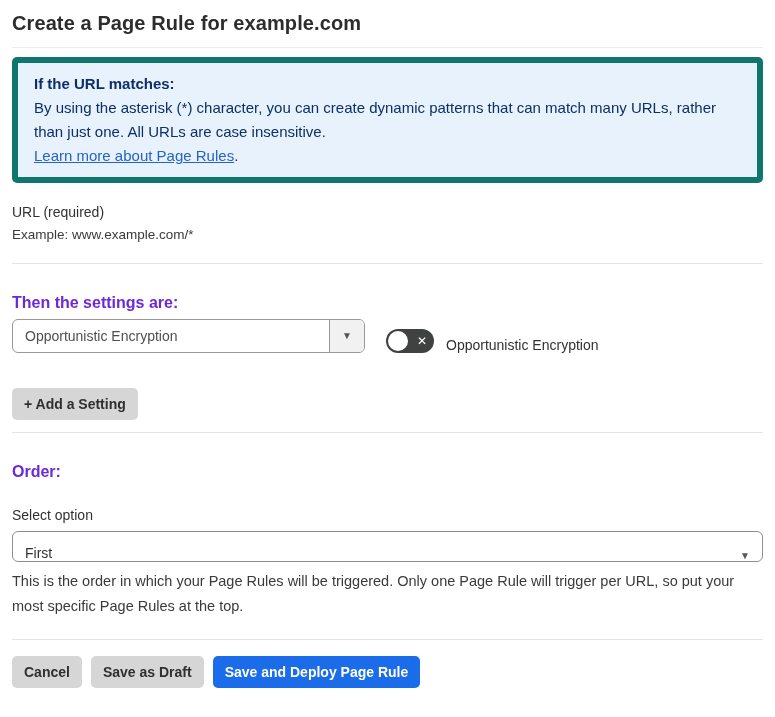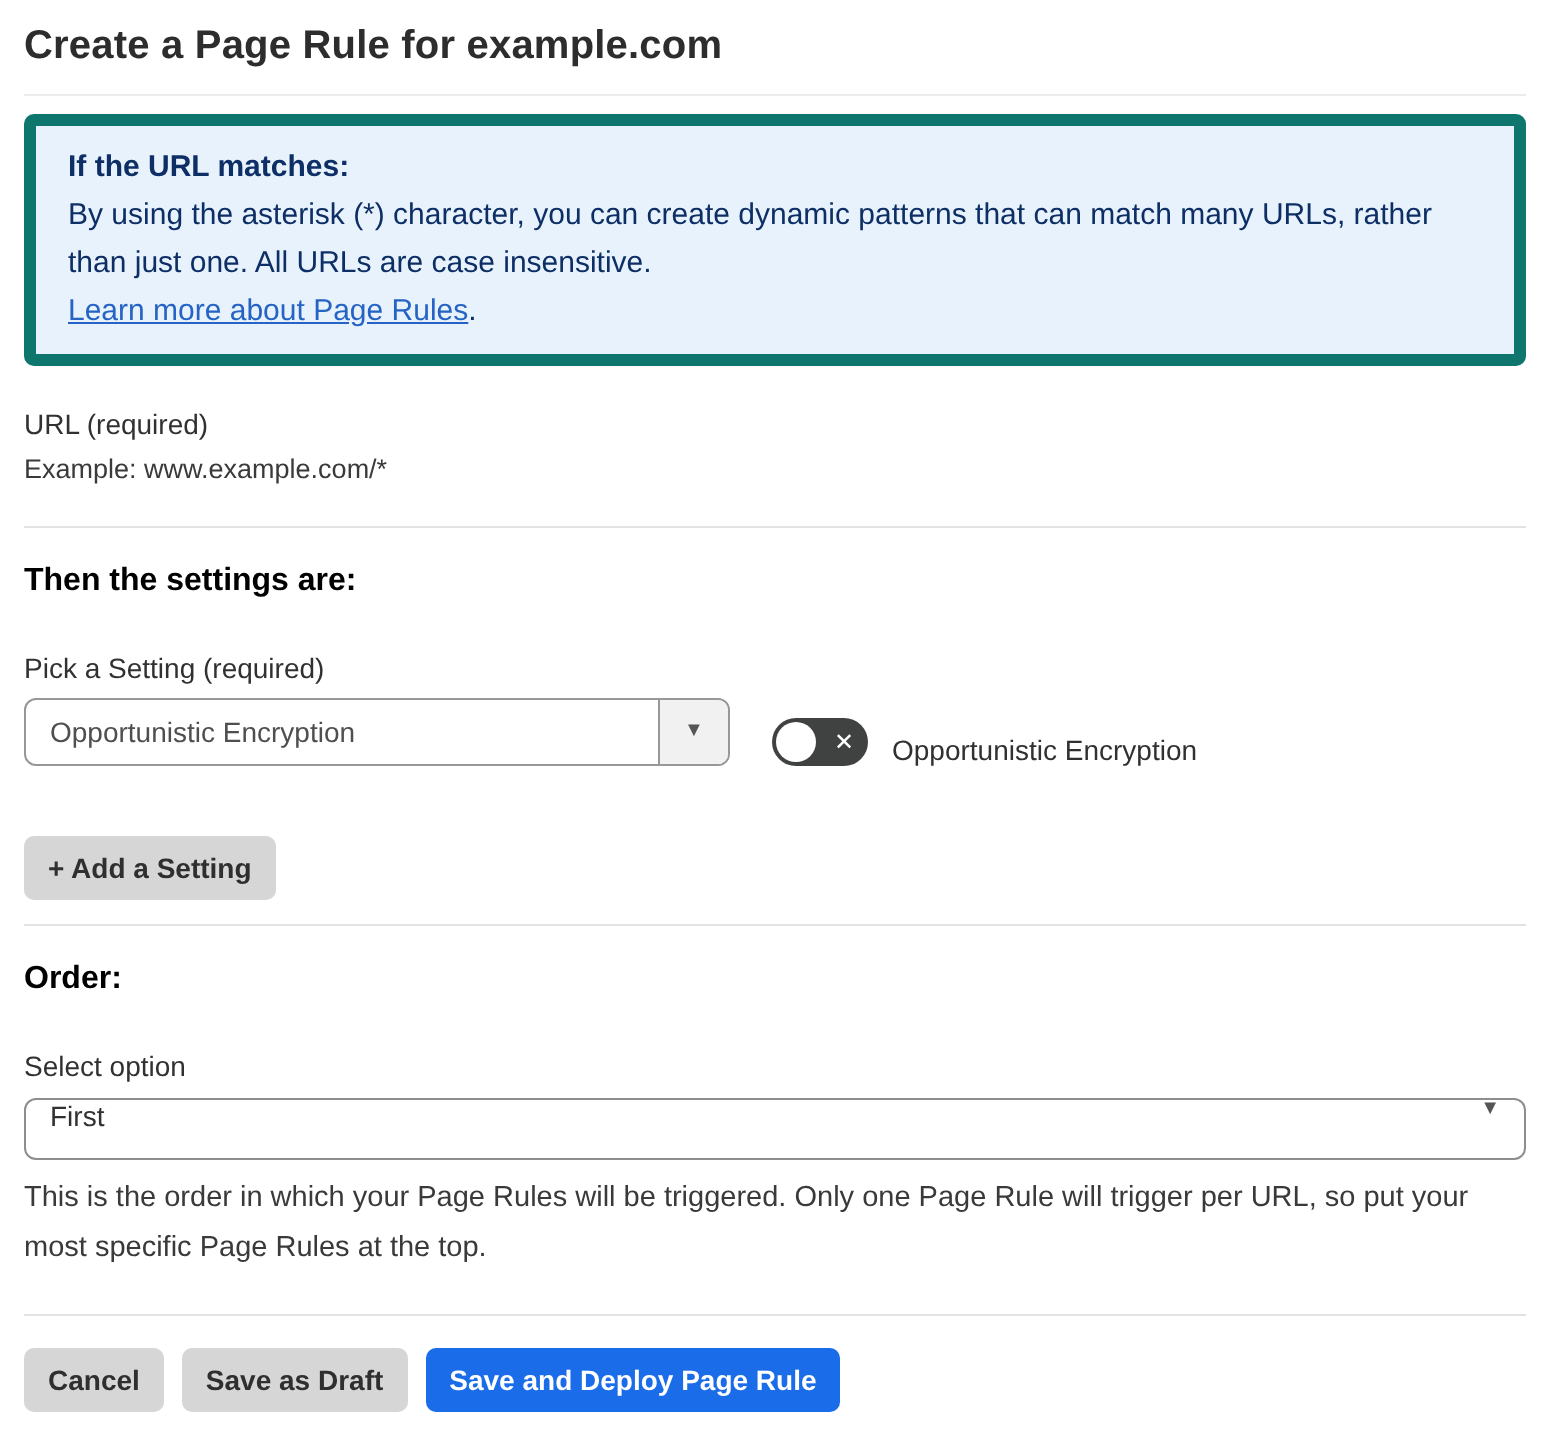--- a/index.html
+++ b/index.html
@@ -55,24 +55,24 @@
     font-size: 14px;
     color: #313131;
     background: #fff;
     outline: none;
   }
   .field-helper { margin-top: 7px; font-size: 13.5px; color: #3a3a3a; }
 
   .divider { border: none; border-top: 1px solid #e3e3e3; margin-top: 21px; }
 
   .section-heading {
-    margin-top: 18px;
+    margin-top: 30px;
     font-size: 16px;
     font-weight: bold;
-    color: #000000;
+    color: #6d28d9;
   }
   .field-label.tight { margin-top: 26px; }
 
   
   .setting-row { margin-top: 7px; display: flex; align-items: flex-end; }
   .picker {
     width: 353px; height: 34px;
     border: 1px solid #979797;
     border-radius: 6px;
     display: flex;
@@ -140,21 +140,21 @@
 
   .divider.after-add { margin-top: 12px; }
 
   
   .select {
     margin-top: 8px;
     width: 100%; height: 31px;
     border: 1px solid #8e8e8e;
     border-radius: 6px;
     background: #fff;
-    display: flex; align-items: flex-start;
+    display: flex; align-items: flex-end;
     padding: 0 12px;
     font-size: 14px;
     color: #313131;
     cursor: pointer;
     justify-content: space-between;
   }
   .order-helper {
     margin-top: 7px;
     font-size: 14.5px;
     line-height: 25px;
@@ -179,21 +179,20 @@
     <div><span class="info-link">Learn more about Page Rules</span><span>.</span></div>
   </div>
 
   <div class="field-label">URL (required)</div>
   <div class="field-helper">Example: www.example.com/*</div>
 
   <hr class="divider">
 
   <div class="section-heading">Then the settings are:</div>
 
-  <div class="field-label tight">Pick a Setting (required)</div>
 
   <div class="setting-row">
     <div class="picker">
       <div class="picker-value">Opportunistic Encryption</div>
       <div class="picker-arrow-btn">
         <span class="caret">▼</span>
       </div>
     </div>
     <div class="toggle">
       <span class="toggle-knob"></span>

